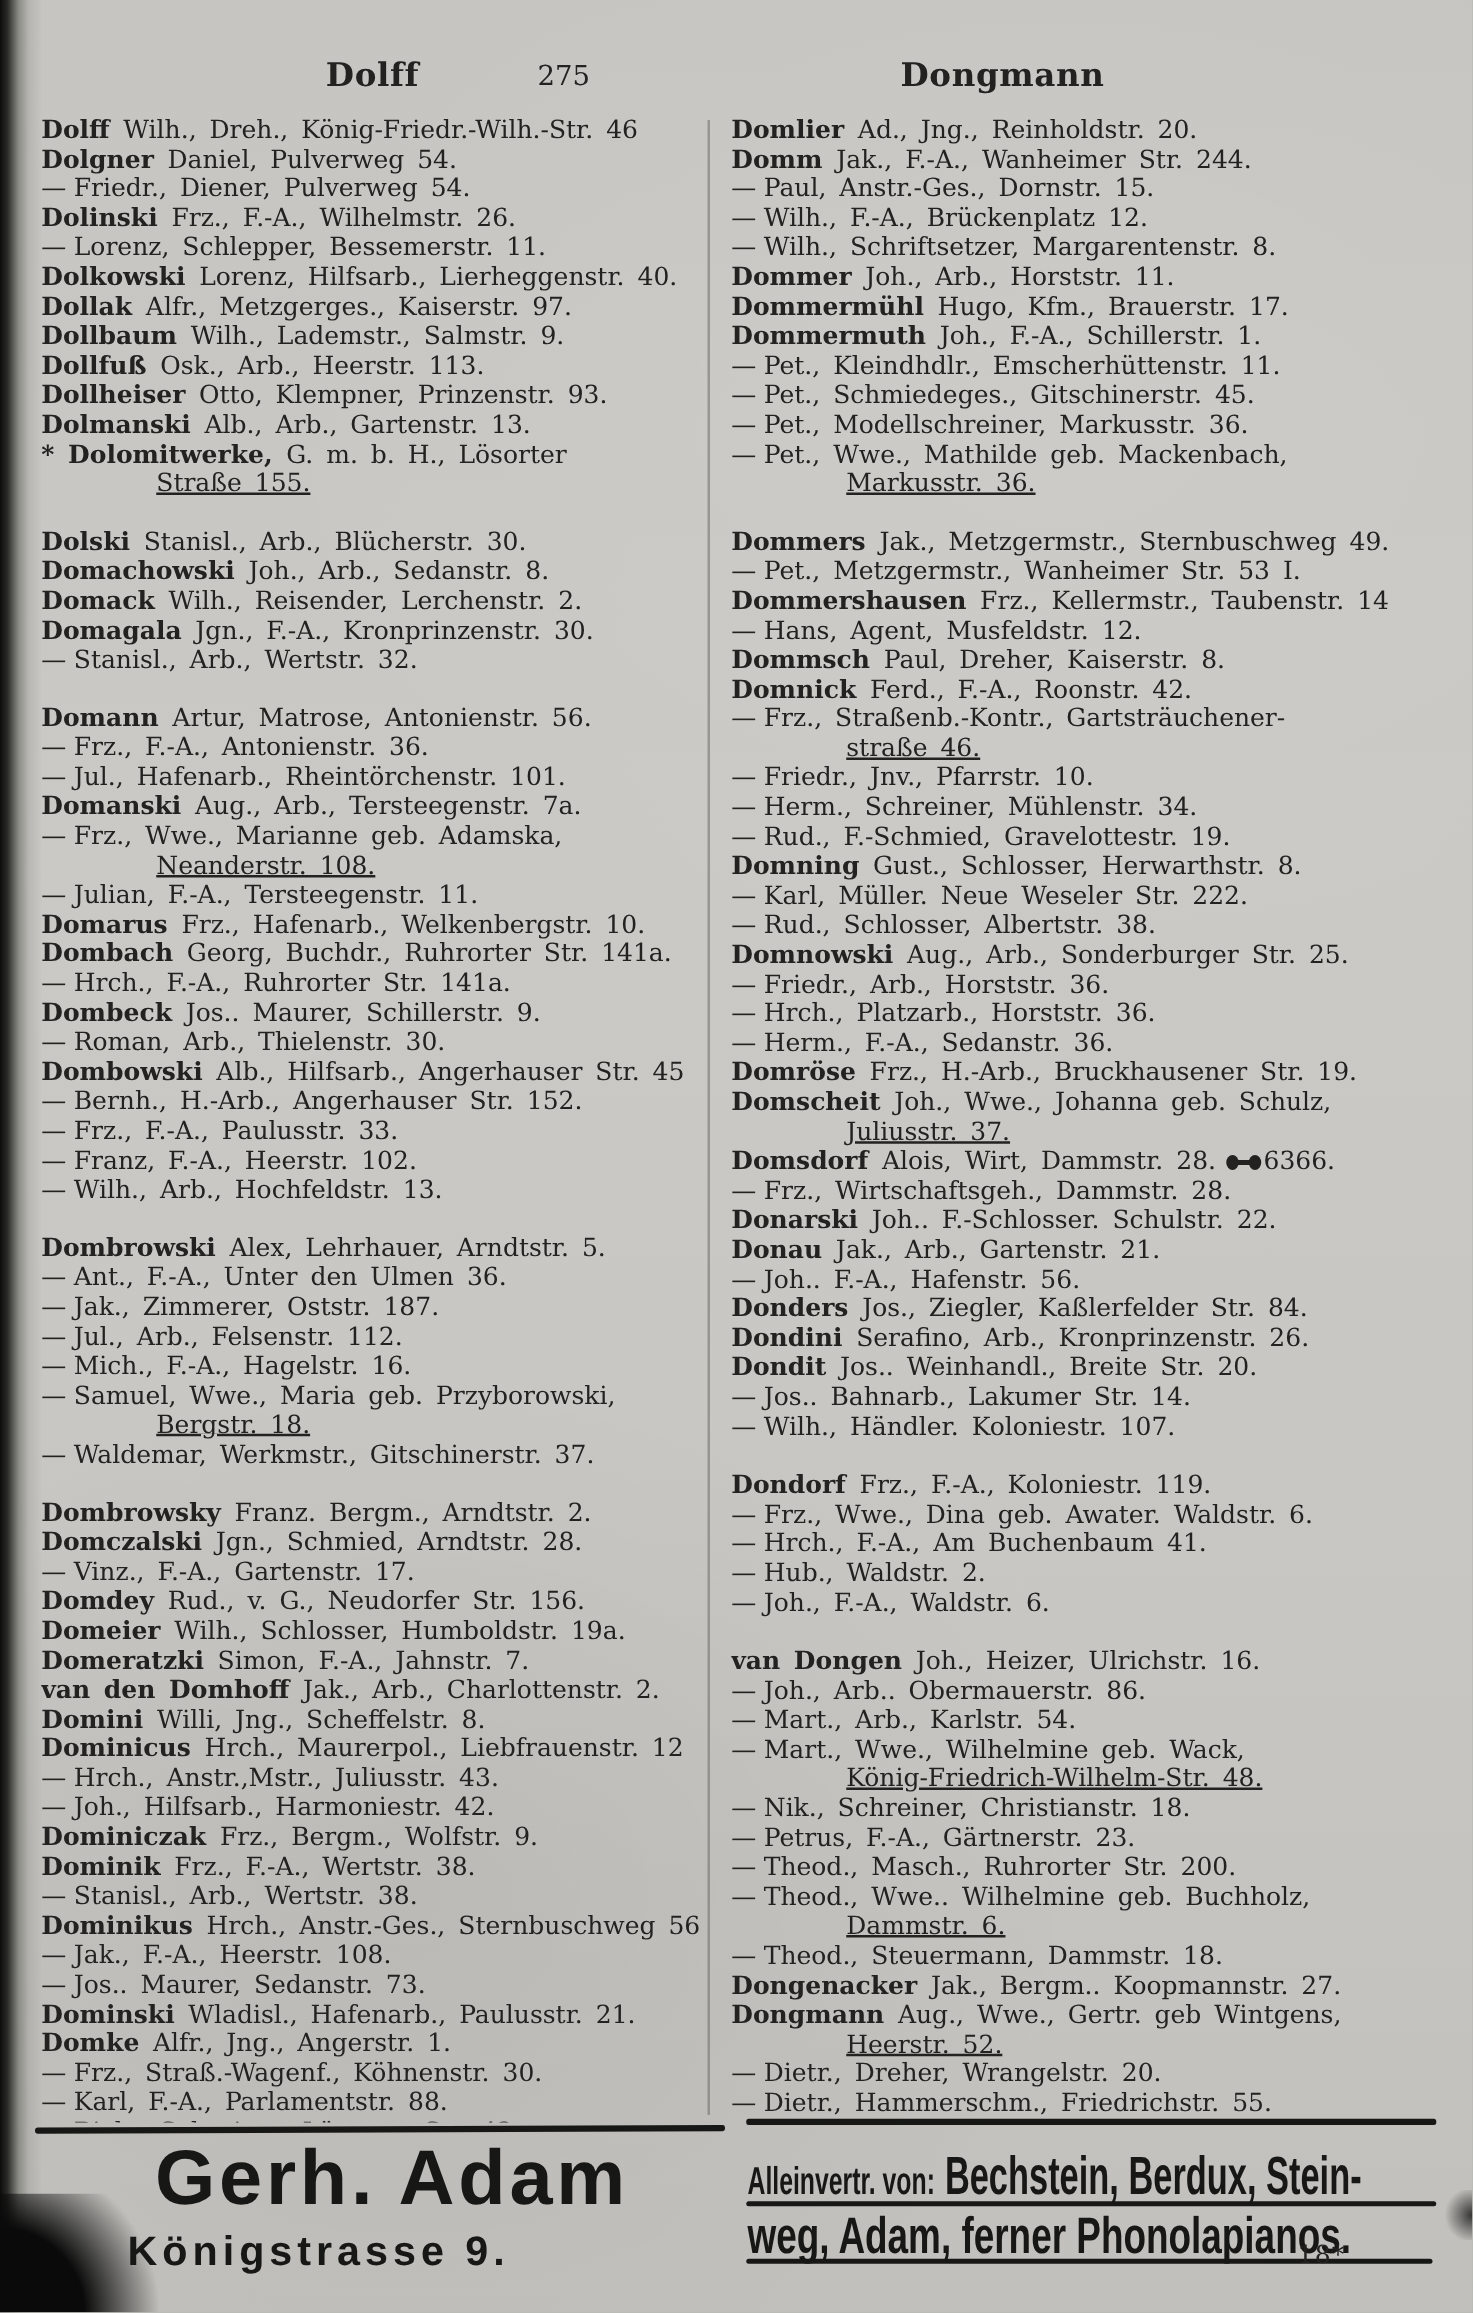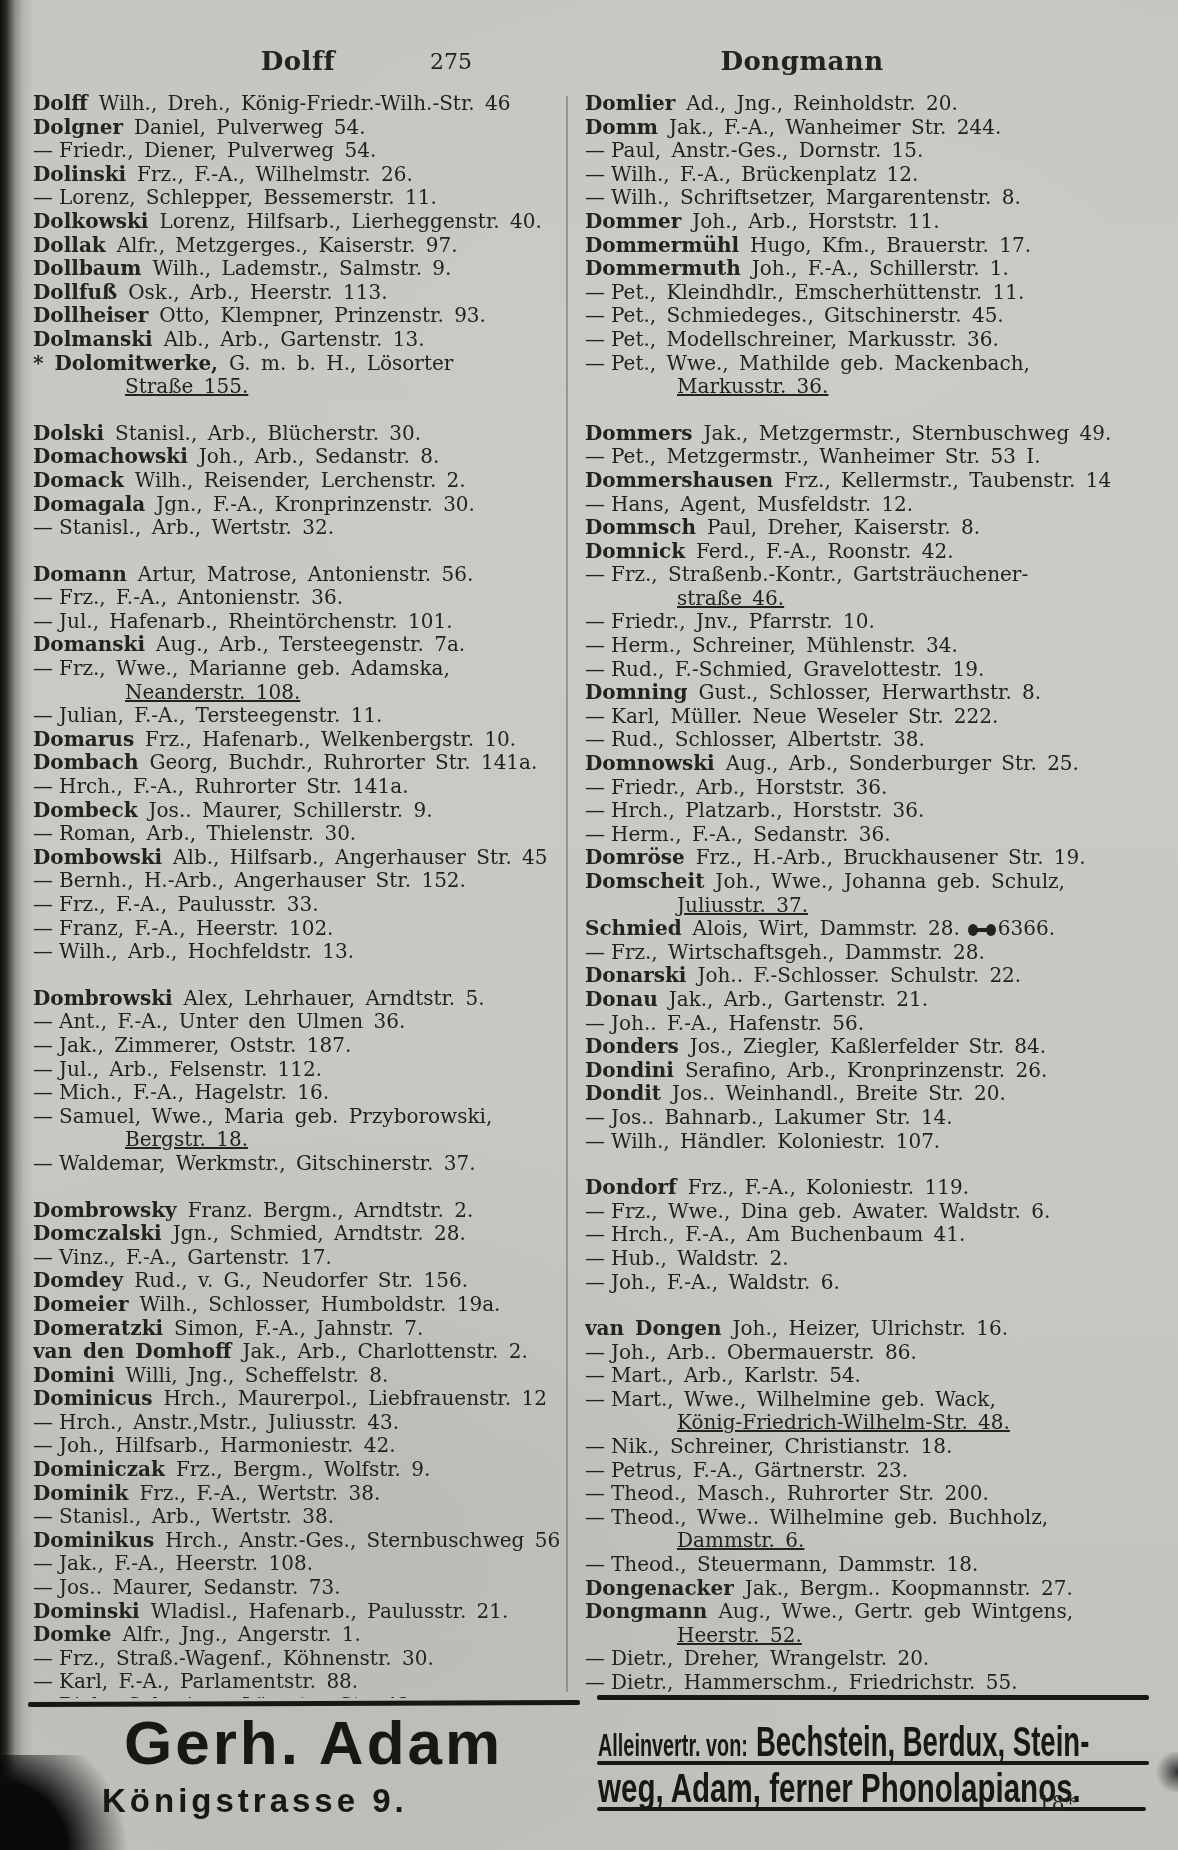--- a/index.html
+++ b/index.html
@@ -369,21 +369,21 @@
         <div class="line"><span class="dash">—</span><span class="detail">Herm., F.-A., Sedanstr. 36.</span></div>
       </div>
       <div class="entry">
         <div class="line"><span class="surname">Domröse </span><span class="detail">Frz., H.-Arb., Bruckhausener Str. 19.</span></div>
       </div>
       <div class="entry">
         <div class="line"><span class="surname">Domscheit </span><span class="detail">Joh., Wwe., Johanna geb. Schulz,</span></div>
         <div class="line wrap">Juliusstr. 37.</div>
       </div>
       <div class="entry">
-        <div class="line"><span class="surname">Schmied </span><span class="detail">Alois, Wirt, Dammstr. 28.</span><span class="phone-icon"></span><span class="detail">6366.</span></div>
+        <div class="line"><span class="surname">Domsdorf </span><span class="detail">Alois, Wirt, Dammstr. 28.</span><span class="phone-icon"></span><span class="detail">6366.</span></div>
       </div>
       <div class="entry">
         <div class="line"><span class="dash">—</span><span class="detail">Frz., Wirtschaftsgeh., Dammstr. 28.</span></div>
       </div>
       <div class="entry">
         <div class="line"><span class="surname">Donarski </span><span class="detail">Joh.. F.-Schlosser. Schulstr. 22.</span></div>
       </div>
       <div class="entry">
         <div class="line"><span class="surname">Donau </span><span class="detail">Jak., Arb., Gartenstr. 21.</span></div>
       </div>

